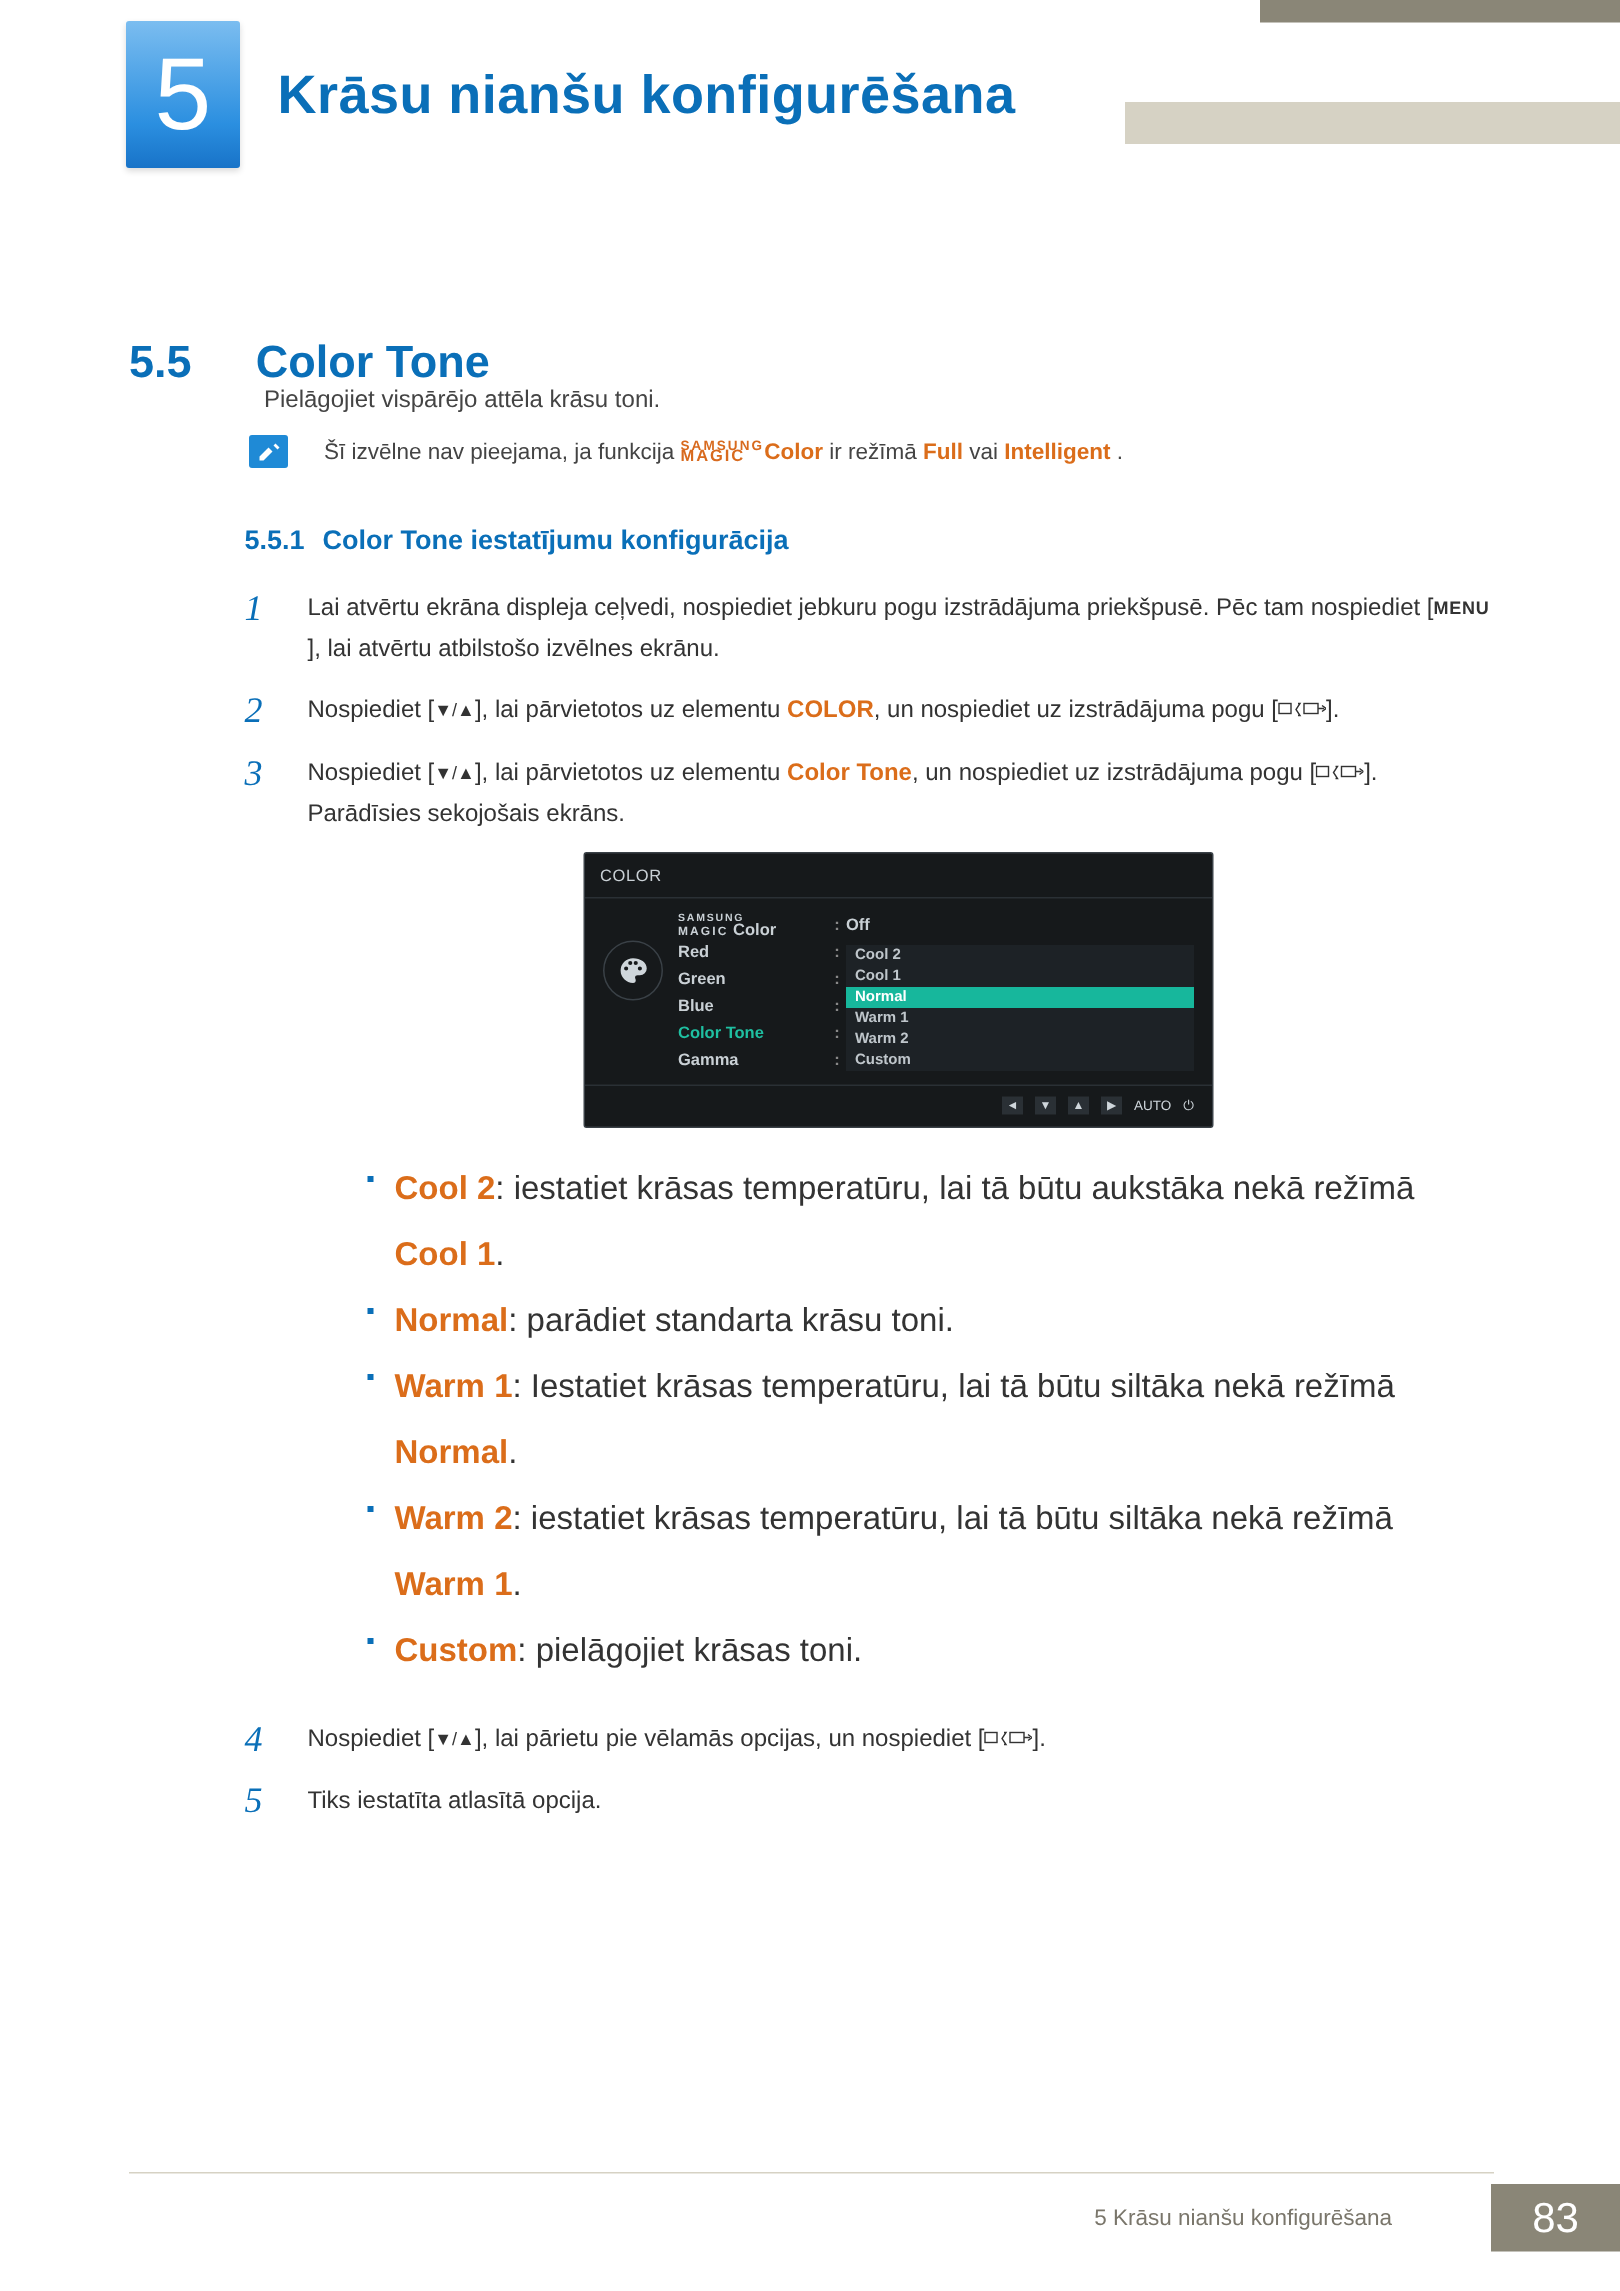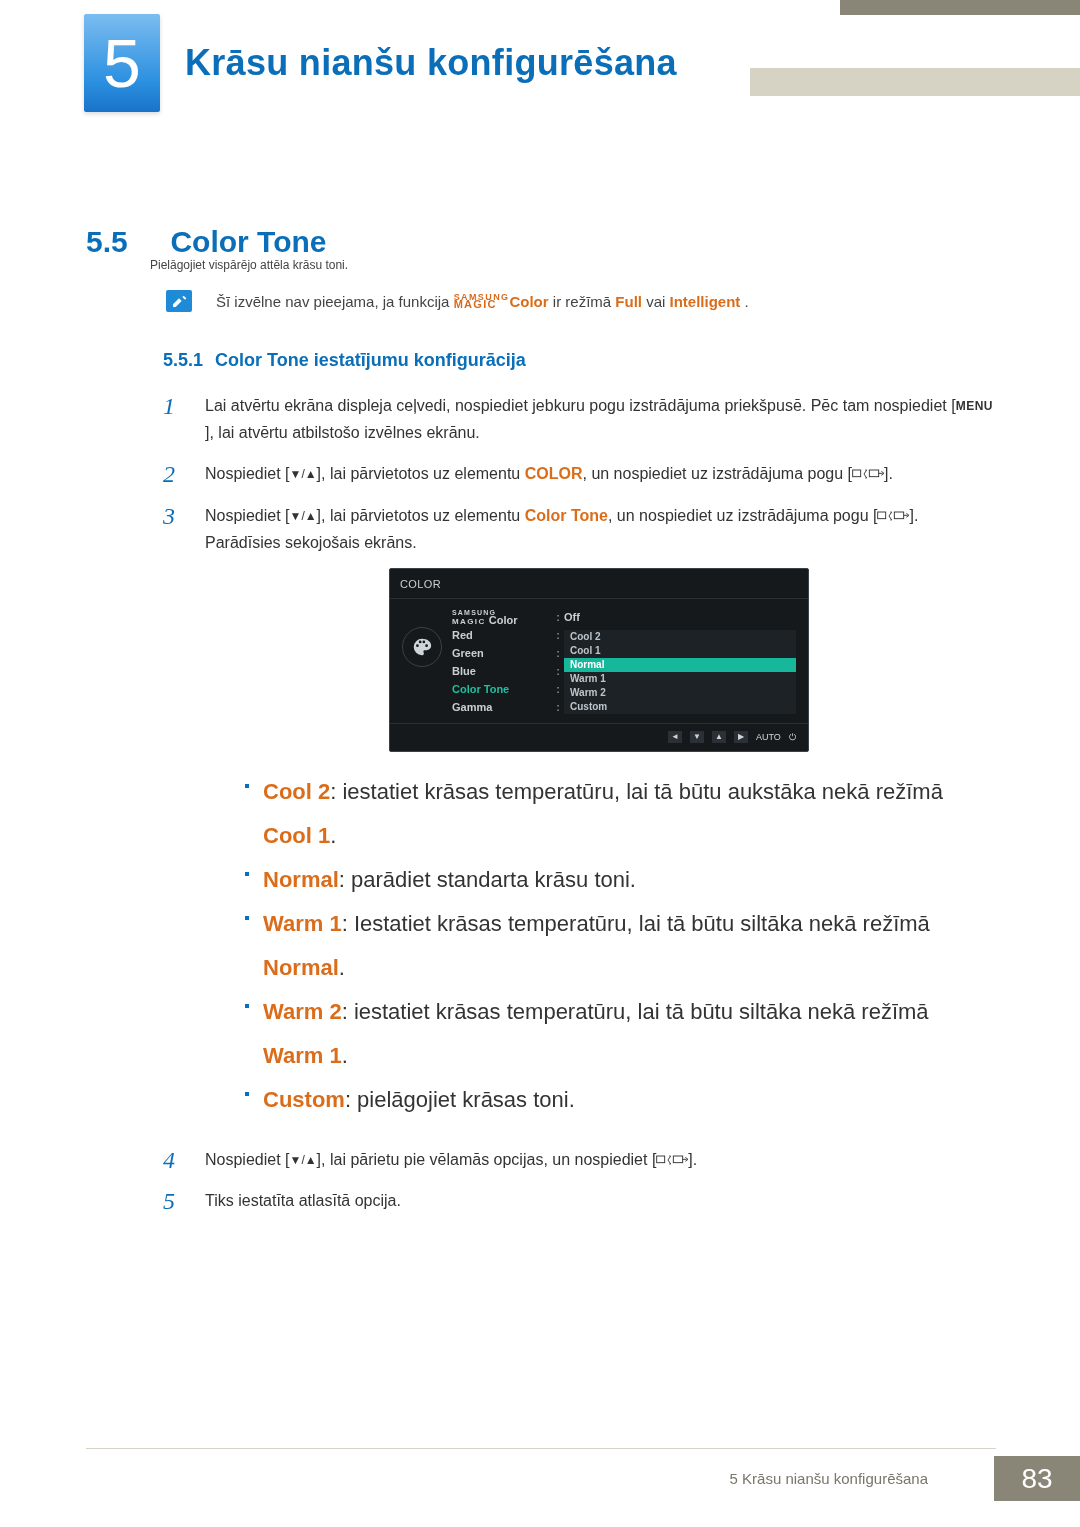--- a/index.html
+++ b/index.html
@@ -23,21 +23,21 @@
     position: absolute; left: 185px; top: 42px;
     font-size: 36px; font-weight: 700; color: #0a6fb8;
     letter-spacing: .3px;
   }
 
   
   .section-row { position: absolute; left: 86px; top: 189px; margin-top: 36px; }
   .section-num { display: inline-block; width: 80px; font-size: 30px; font-weight: 700; color: #0a6fb8; }
   .section-title { display: inline-block; font-size: 30px; font-weight: 700; color: #0a6fb8; }
 
-  .intro { position: absolute; left: 150px; top: 258px; font-size: 12px; color: #444; }
+  .intro { position: absolute; left: 176px; top: 258px; font-size: 16px; color: #444; }
 
   
   .note-row { position: absolute; left: 166px; top: 290px; display: flex; align-items: flex-start; gap: 24px; }
   .note-icon {
     width: 26px; height: 22px; background: #1f8ad6; border-radius: 2px; display: flex; align-items: center; justify-content: center;
   }
   .note-icon svg { width: 16px; height: 16px; }
   .note-text { font-size: 15px; color: #444; line-height: 1.4; padding-top: 1px; }
   .samsung-magic-sup { font-size: 9px; color: #d86a1e; letter-spacing: 1.4px; font-weight: 700; line-height: .6; display:block; }
   .samsung-magic-main { font-size: 11px; color: #d86a1e; letter-spacing: 1.3px; font-weight: 700; line-height: .9; display:block; }

